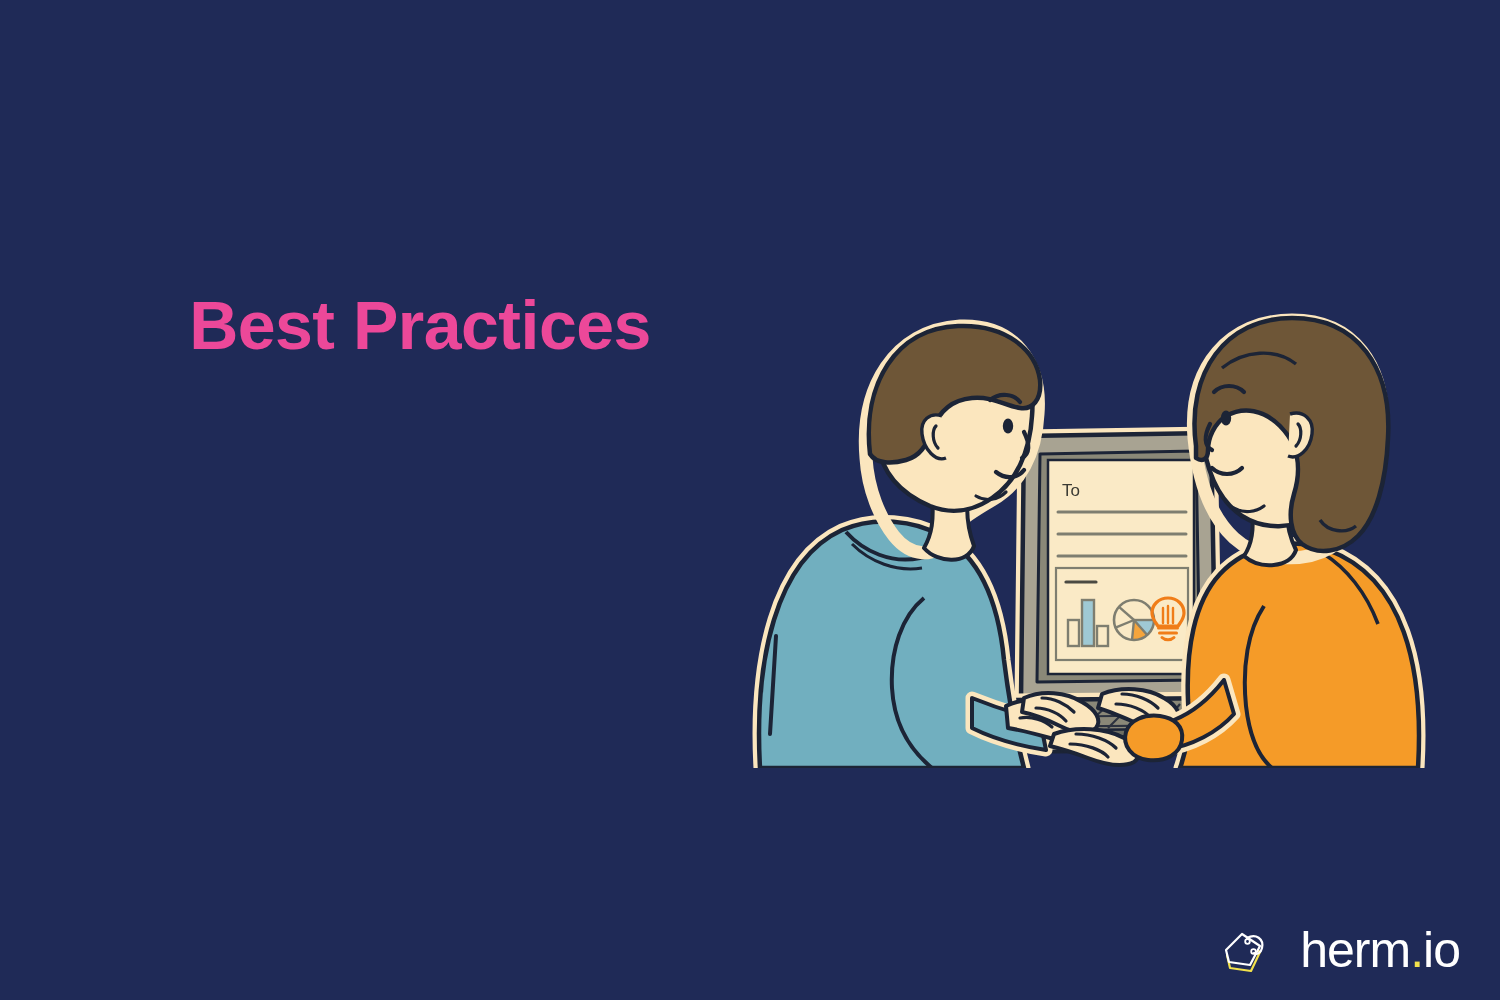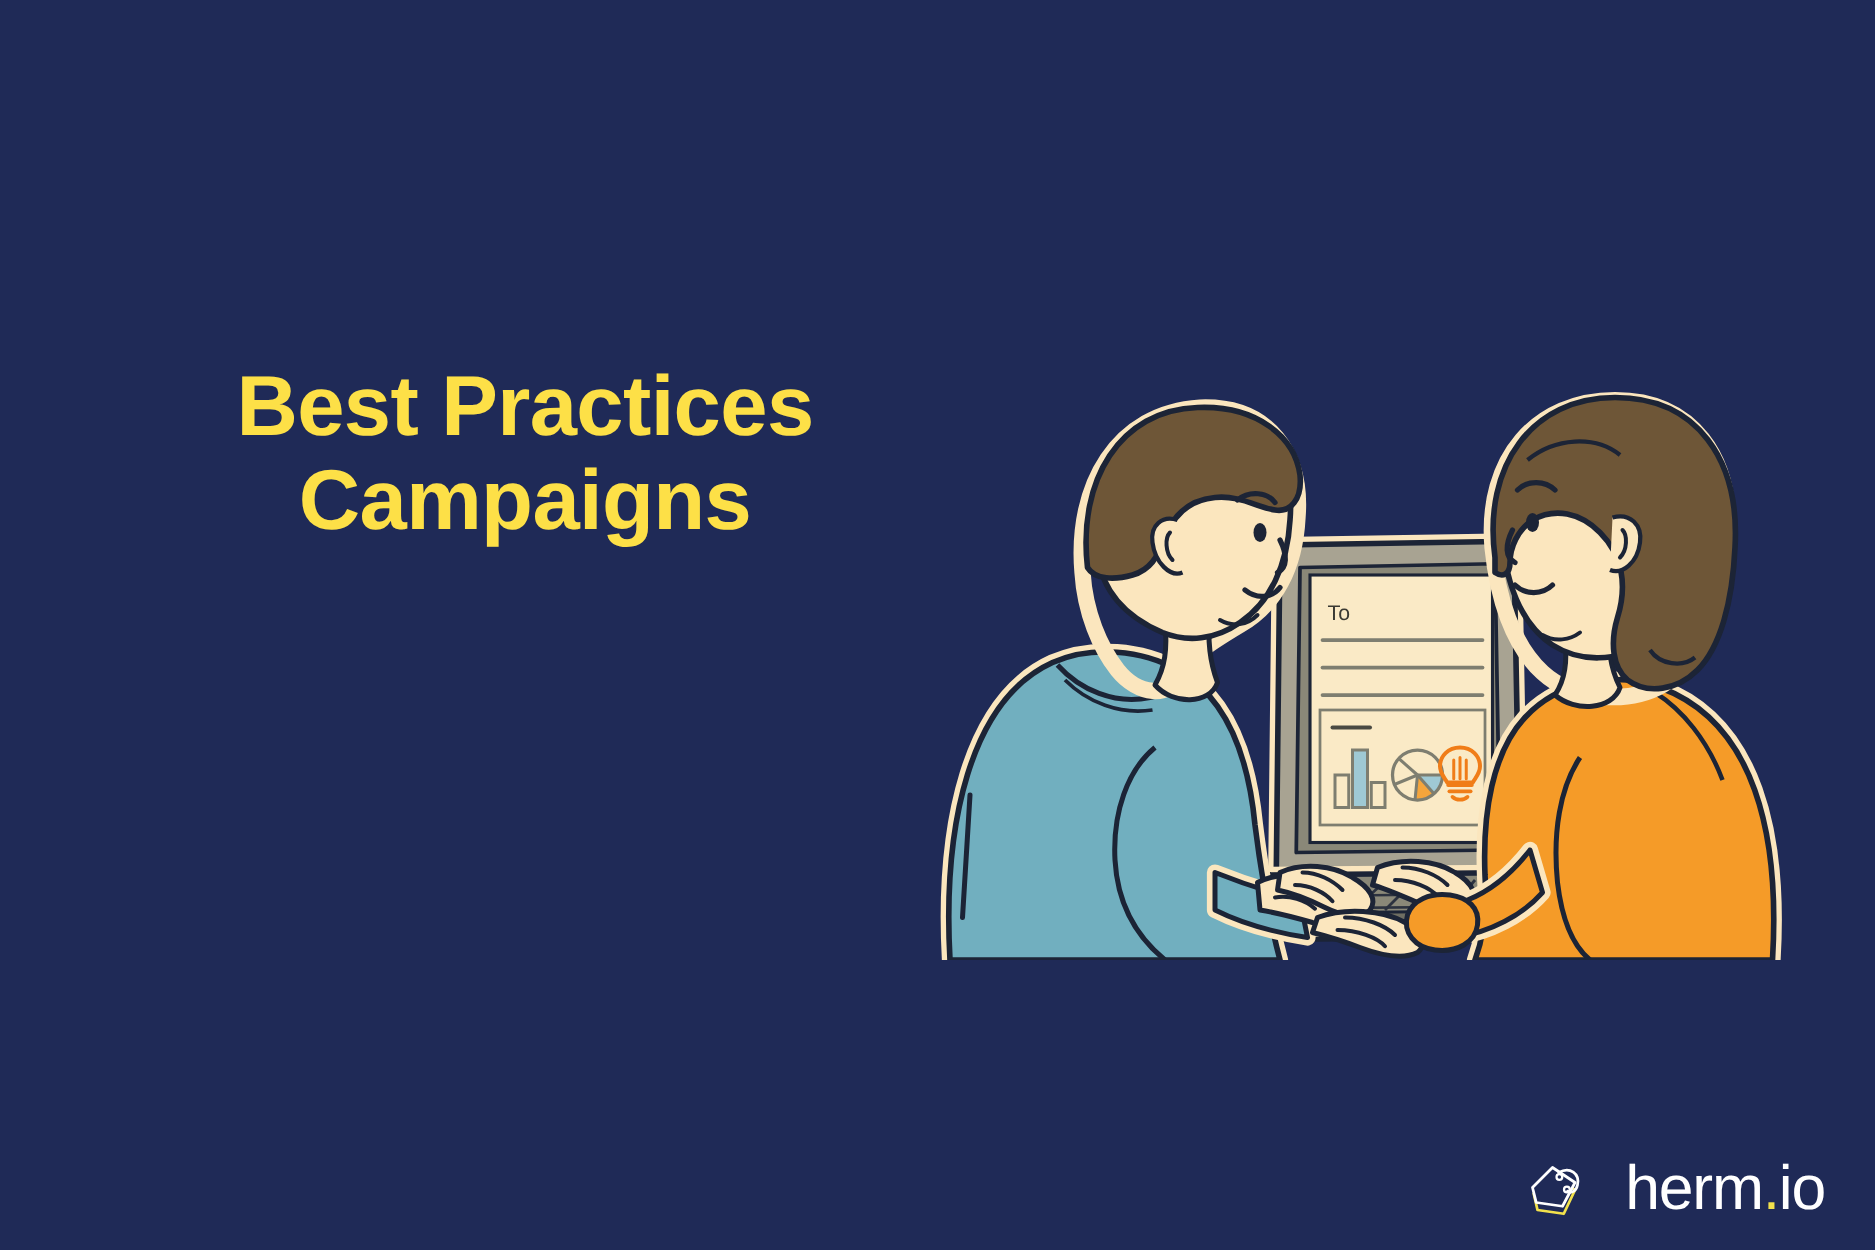--- a/index.html
+++ b/index.html
@@ -10,21 +10,21 @@
     position:relative;
   }
   #stage { position:absolute; inset:0; }
 
   
   .headline {
     position:absolute;
     left:60px; top:288px;
     width:720px;
     text-align:center;
-    color:#fde047;
+    color:#ec4899;
     font-weight:700;
     font-size:68px;
     line-height:1.10;
     letter-spacing:-0.5px;
   }
   .headline .ln { display:block; white-space:nowrap; }
 
   
   .illustration {
     position:absolute;
@@ -50,21 +50,20 @@
   }
   .logo-text .dot { color:#F2E14C; }
 </style>
 </head>
 <body>
 
 <div id="stage">
 
   <div class="headline">
     <span class="ln">Best Practices</span>
-    <span class="ln">Campaigns</span>
   </div>
 
   <div class="illustration">
     <svg viewBox="0 0 725 500" xmlns="http://www.w3.org/2000/svg">
       <defs>
         <style>
           .o  { fill:none; stroke:#1C2436; stroke-width:4.2; stroke-linecap:round; stroke-linejoin:round; }
           .oh { fill:none; stroke:#1C2436; stroke-width:3.2; stroke-linecap:round; stroke-linejoin:round; }
           .halo { fill:none; stroke:#FBE6BE; stroke-width:13; stroke-linejoin:round; stroke-linecap:round; }
           .thin { fill:none; stroke:#7E7E70; stroke-width:3; stroke-linecap:round; }

